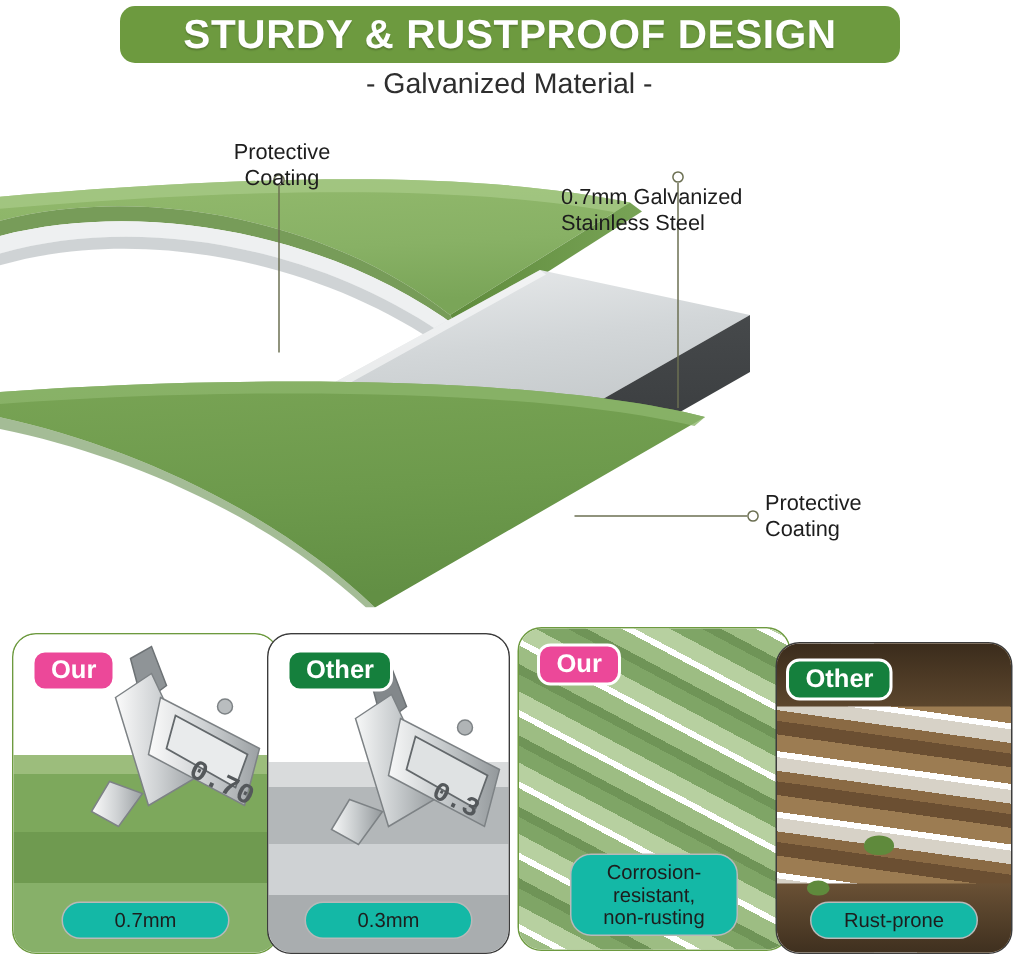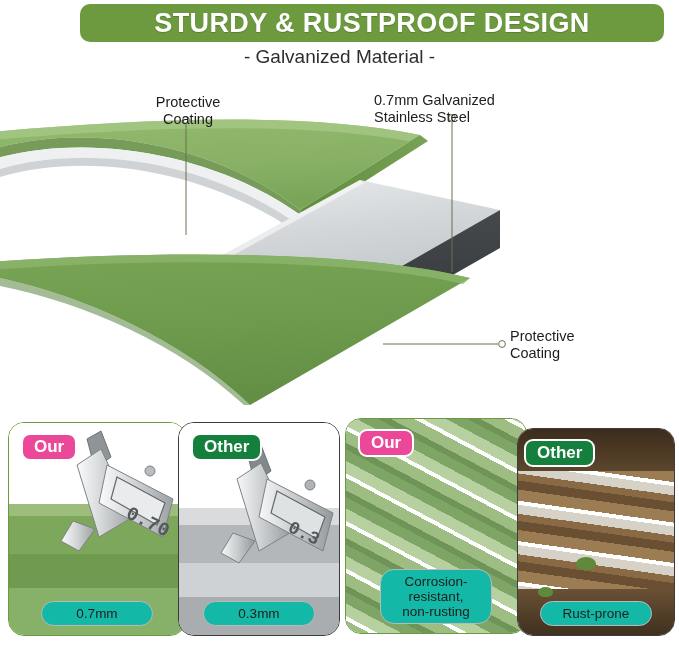--- a/index.html
+++ b/index.html
@@ -4,21 +4,21 @@
 <style>
   html,body{margin:0;padding:0;}
   body{
     width:679px;height:645px;background:#ffffff;
     font-family:"Liberation Sans", sans-serif;
     overflow:hidden;position:relative;
   }
   
   .header-wrap{position:absolute;left:0;top:0;width:679px;height:80px;}
   .title-banner{
-    position:absolute;left:80px;top:4px;width:584px;height:38px;
+    position:absolute;left:80px;top:4px;width:520px;height:38px;
     background:#6d9a3f;border-radius:10px;
     display:flex;align-items:center;justify-content:center;
   }
   .title-banner span{
     color:#ffffff;font-size:27px;font-weight:bold;letter-spacing:.4px;
     text-shadow:0 1px 1px rgba(0,0,0,.18);white-space:nowrap;
   }
   .subtitle{
     position:absolute;left:0;top:46px;width:679px;text-align:center;
     font-size:19px;color:#2e2e2e;
@@ -175,21 +175,21 @@
       <circle cx="186" cy="40" r="3.4" fill="#ffffff" stroke="#6b6f52" stroke-width="1"></circle>
       <line x1="452" y1="42" x2="452" y2="192" stroke-width="1"></line>
       <circle cx="452" cy="38" r="3.4" fill="#ffffff" stroke="#6b6f52" stroke-width="1"></circle>
       <line x1="383" y1="264" x2="498" y2="264" stroke-width="1"></line>
       <circle cx="502" cy="264" r="3.4" fill="#ffffff" stroke="#6b6f52" stroke-width="1"></circle>
     </g>
   </svg>
 
   <div class="lbl lbl-tl" style="white-space:pre-line;">Protective
 Coating</div>
-  <div class="lbl lbl-tr" style="white-space:pre-line;">0.7mm Galvanized
+  <div class="lbl lbl-tr" style="white-space:pre-line;margin-top:32px;">0.7mm Galvanized
 Stainless Steel</div>
   <div class="lbl lbl-br" style="white-space:pre-line;">Protective
 Coating</div>
 </div>
 
 <div class="cmp group-left">
 
   <div class="card our l-our">
     <div class="photo green-flat"></div>
     <svg class="caliper" style="left:46px;top:2px;" width="128" height="150" viewBox="0 0 128 150">

